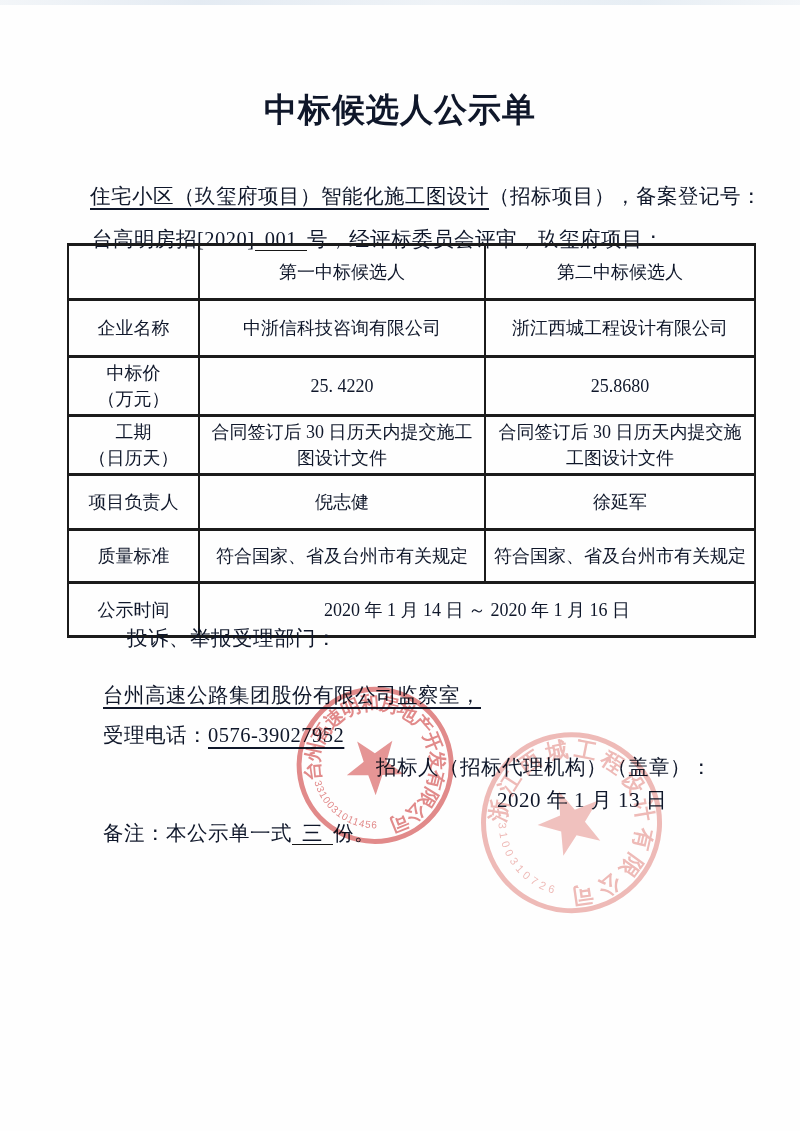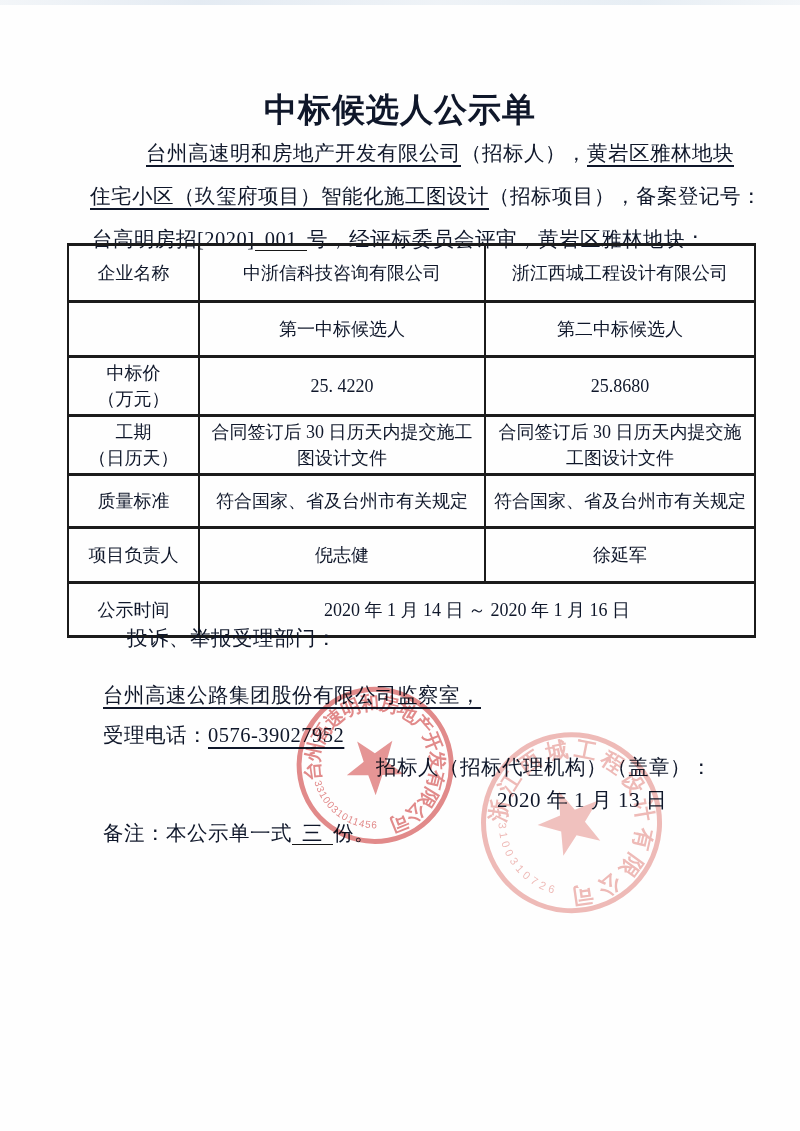--- a/index.html
+++ b/index.html
@@ -30,68 +30,67 @@
   .stamp-right{left:472px;top:724px;transform:rotate(50deg);}
 </style>
 </head>
 <body>
 
 <div class="page">
   <div class="scan-top"></div>
 
   <h1 class="title">中标候选人公示单</h1>
 
-  <div class="iline l1"><span class="u">台州高速明和房地产开发有限公司</span><span>（招标人），</span><span class="u">黄岩区雅林地块</span></div>
 
   <div class="iline l2"><span class="u">住宅小区（玖玺府项目）智能化施工图设计</span><span>（招标项目），备案登记号：</span></div>
 
-  <div class="iline l3"><span>台高明房招[2020]</span><span class="unum">001</span><span>号，经评标委员会评审，黄岩区雅林地块：</span></div>
+  <div class="iline l3"><span>台高明房招[2020]</span><span class="unum">001</span><span>号，经评标委员会评审，玖玺府项目：</span></div>
 
   <table class="tbl">
     <colgroup>
         <col style="width:131px">
         <col style="width:286px">
         <col style="width:270px">
       </colgroup>
     <tbody>
-        <tr style="height:57px">
+        <tr style="height:55px">
+      <td></td>
+      <td>第一中标候选人</td>
+      <td>第二中标候选人</td>
+    </tr>
+    <tr style="height:57px">
       <td>企业名称</td>
       <td>中浙信科技咨询有限公司</td>
       <td>浙江西城工程设计有限公司</td>
-    </tr>
-    <tr style="height:55px">
-      <td></td>
-      <td>第一中标候选人</td>
-      <td>第二中标候选人</td>
     </tr>
     <tr style="height:55px">
       <td>
             <div>中标价</div>
             <div>（万元）</div>
           </td>
       <td>25. 4220</td>
       <td>25.8680</td>
     </tr>
     <tr style="height:56px">
       <td>
             <div>工期</div>
             <div>（日历天）</div>
           </td>
       <td>合同签订后 30 日历天内提交施工图设计文件</td>
       <td>合同签订后 30 日历天内提交施工图设计文件</td>
     </tr>
+    <tr style="height:55px">
+      <td>项目负责人</td>
+      <td>倪志健</td>
+      <td>徐延军</td>
+    </tr>
     <tr style="height:53px">
       <td>质量标准</td>
       <td>符合国家、省及台州市有关规定</td>
       <td>符合国家、省及台州市有关规定</td>
-    </tr>
-    <tr style="height:55px">
-      <td>项目负责人</td>
-      <td>倪志健</td>
-      <td>徐延军</td>
     </tr>
     <tr style="height:54px">
       <td>公示时间</td>
       <td colspan="2">2020 年 1 月 14 日  ～ 2020 年 1 月 16 日</td>
     </tr>
   </tbody>
     </table>
 
   <div class="fline f-complaint">投诉、举报受理部门：</div>
 

